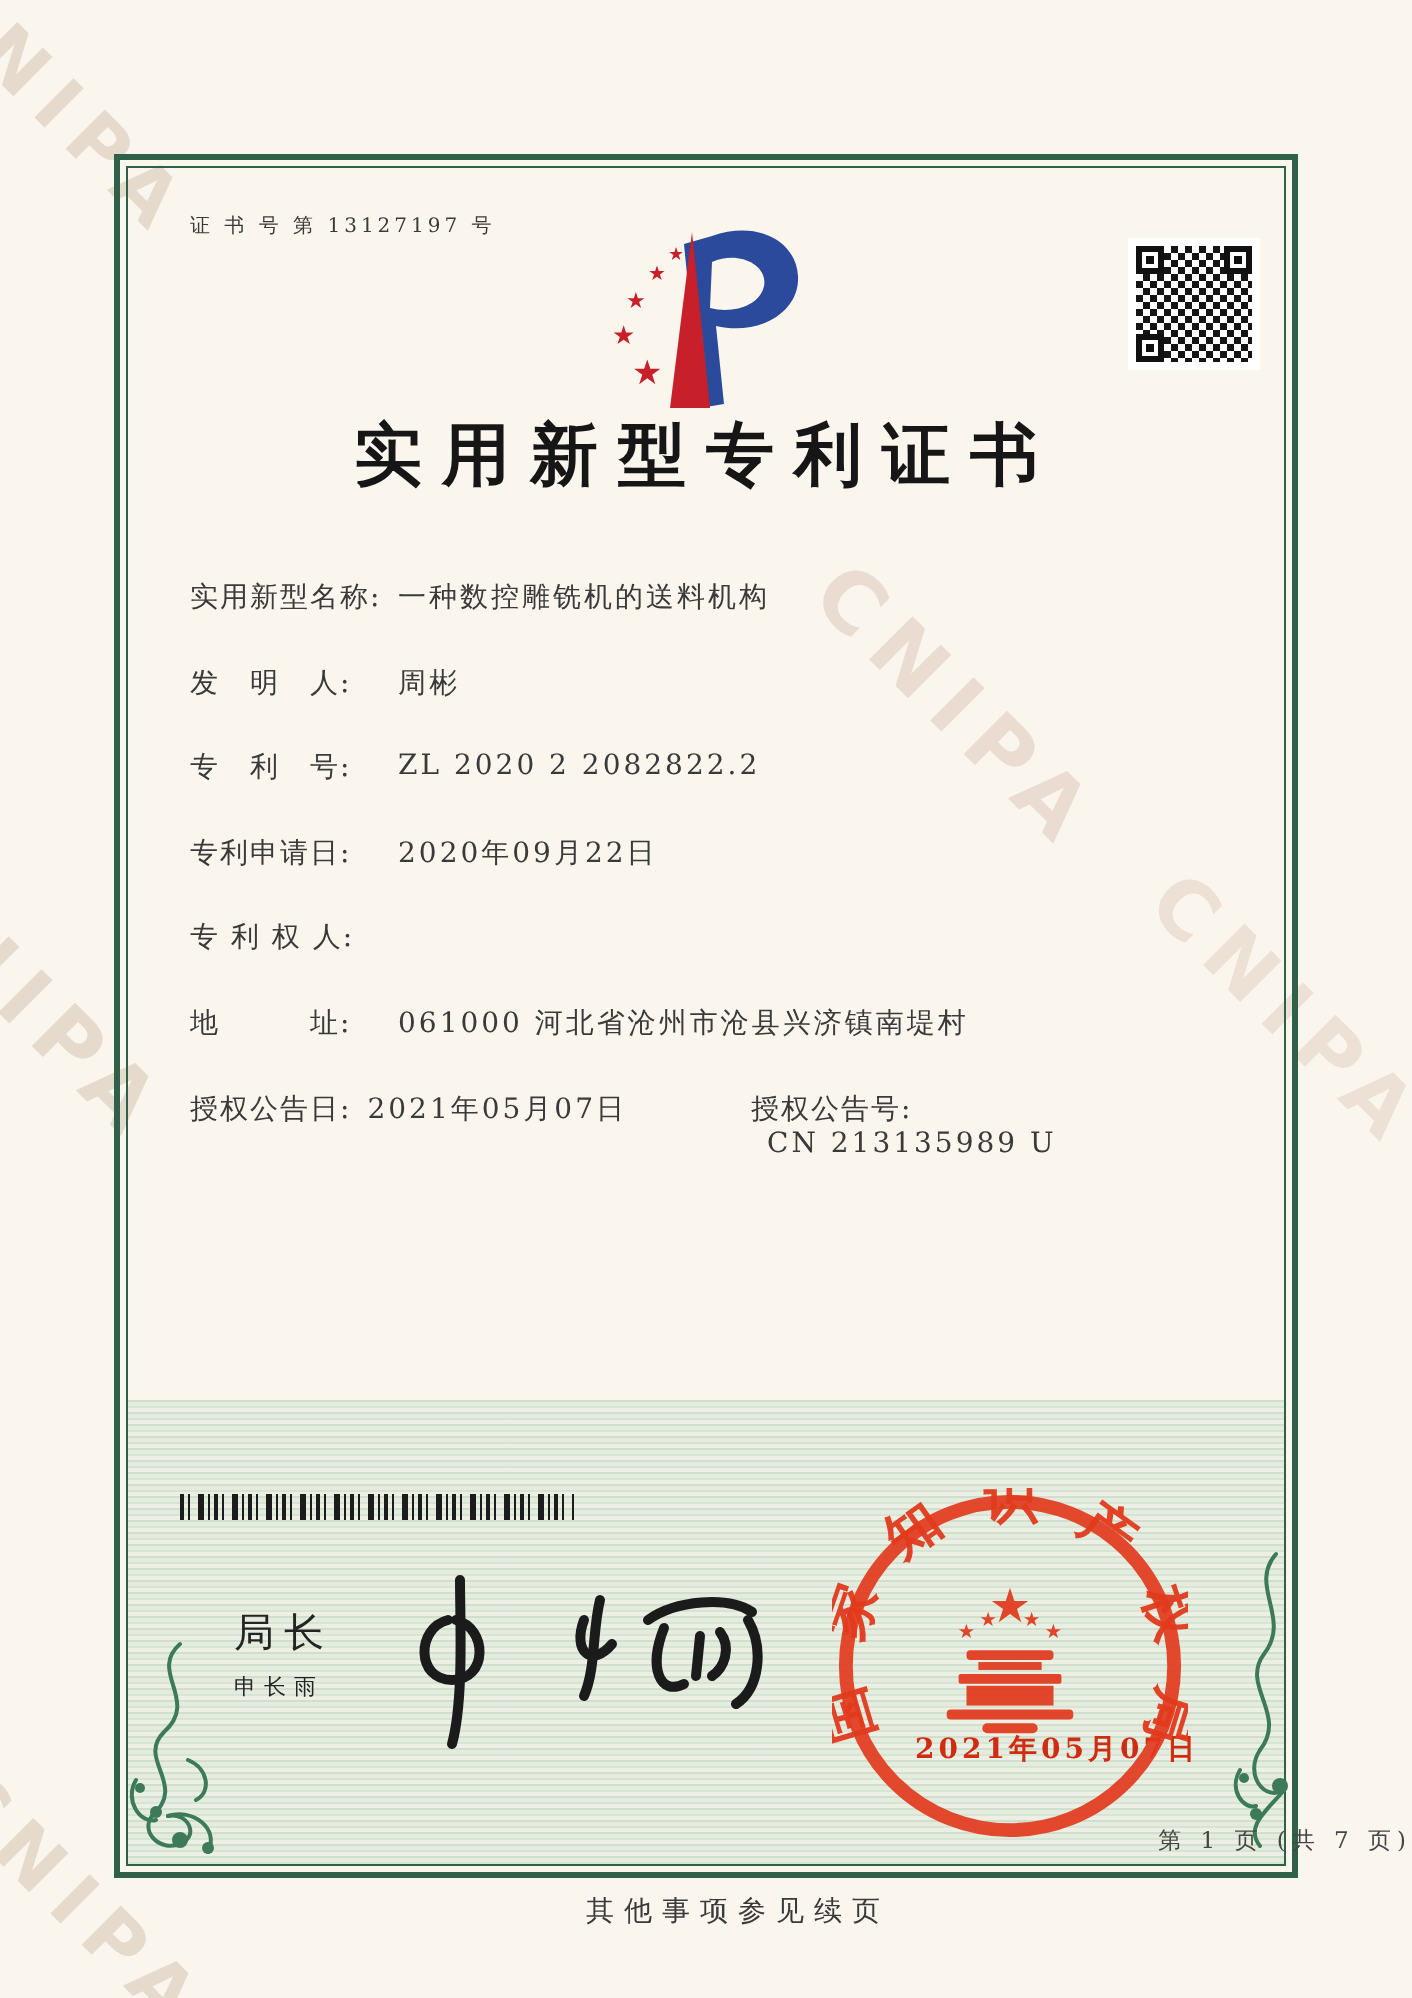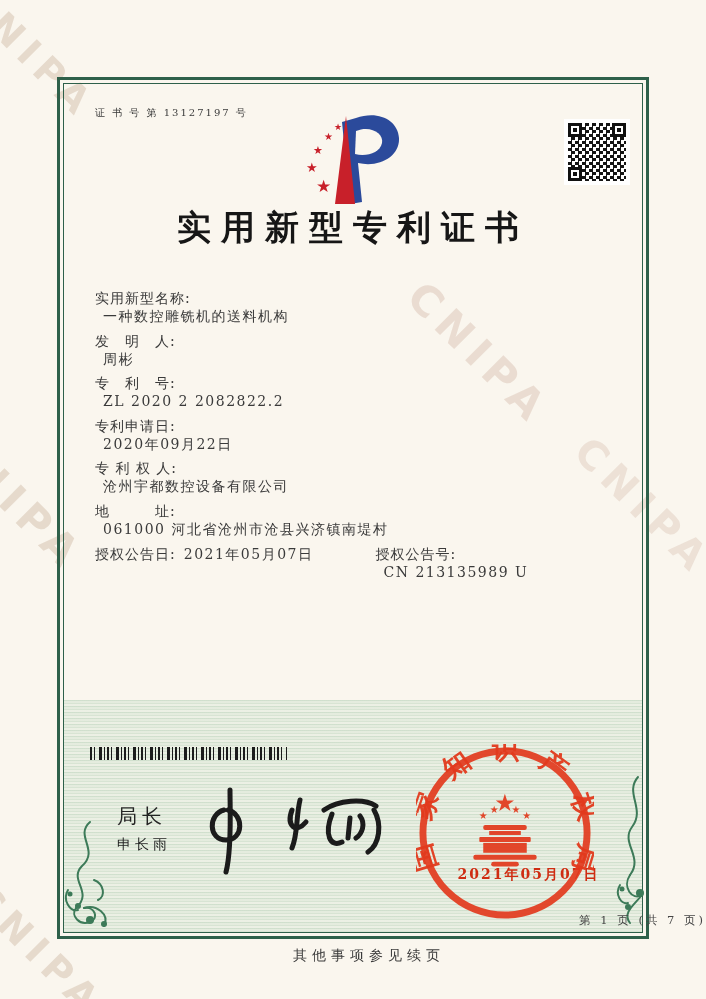--- a/index.html
+++ b/index.html
@@ -44,21 +44,21 @@
   }
   .qr .f{position:absolute;width:14px;height:14px;border:3px solid #111;background:#fff;box-sizing:border-box;}
   .qr .f::after{content:"";position:absolute;inset:2px;background:#111;}
   .qr .f1{left:2px;top:2px;} .qr .f2{right:2px;top:2px;} .qr .f3{left:2px;bottom:2px;}
   .title{
     position:absolute;left:0;top:205px;width:706px;text-align:center;
     font-size:34px;font-weight:bold;color:#161616;letter-spacing:10px;
   }
   
   .fields{position:absolute;left:95px;top:290px;width:520px;font-size:14px;}
-  .field-row{height:42.6px;display:flex;align-items:flex-start;letter-spacing:1px;color:#3a3a3a;flex-direction:column;}
+  .field-row{height:42.6px;display:flex;align-items:flex-start;letter-spacing:1px;color:#3a3a3a;}
   .field-row .lab{min-width:96px;white-space:nowrap;}
   .field-row .val{margin-left:8px;letter-spacing:1.5px;white-space:nowrap;}
   .grant-row{display:flex;height:42px;letter-spacing:1px;color:#3a3a3a;}
   .grant-row .pair{display:flex;white-space:nowrap;}
   .grant-row .pair2{margin-left:62px;flex-direction:column;}
   .grant-row .val{margin-left:8px;letter-spacing:1.5px;}
   
   .body-text{
     position:absolute;left:95px;top:582px;width:518px;
     font-size:13.6px;line-height:27.5px;color:#3f3f3f;text-align:justify;letter-spacing:0.5px;
@@ -68,21 +68,21 @@
   .barcode{
     position:absolute;left:90px;top:747px;width:197px;height:13px;
     background:repeating-linear-gradient(90deg,
       #1c1c1c 0 2px, transparent 2px 4px,
       #1c1c1c 4px 5px, transparent 5px 9px,
       #1c1c1c 9px 12px, transparent 12px 14px,
       #1c1c1c 14px 15px, transparent 15px 17px);
   }
   
   .sign-title{position:absolute;left:117px;top:803px;font-size:20px;letter-spacing:5px;color:#242424;}
-  .sign-name{position:absolute;left:117px;top:836px;font-size:14px;letter-spacing:4px;color:#242424;}
+  .sign-name{position:absolute;left:117px;top:836px;font-size:11px;letter-spacing:4px;color:#242424;}
   .signature{position:absolute;left:196px;top:776px;width:200px;height:108px;}
   
   .seal-date{
     position:absolute;left:436px;top:866px;width:185px;text-align:center;
     color:#cf2c12;font-size:14px;font-weight:bold;letter-spacing:2px;z-index:2;
   }
   .seal{position:absolute;left:416px;top:744px;width:178px;height:178px;z-index:3;}
   
   .flourish{position:absolute;z-index:2;}
   .fl-left{left:60px;top:820px;}
@@ -179,21 +179,20 @@
     <div class="field-row">
       <span class="lab">专　利　号:</span>
       <span class="val">ZL 2020 2 2082822.2</span>
     </div>
     <div class="field-row">
       <span class="lab">专利申请日:</span>
       <span class="val">2020年09月22日</span>
     </div>
     <div class="field-row">
       <span class="lab">专 利 权 人:</span>
-      <span class="val">沧州宇都数控设备有限公司</span>
     </div>
     <div class="field-row">
       <span class="lab">地　　　址:</span>
       <span class="val">061000 河北省沧州市沧县兴济镇南堤村</span>
     </div>
     <div class="grant-row">
       <span class="pair">
         <span class="lab">授权公告日:</span>
         <span class="val">2021年05月07日</span>
       </span>

